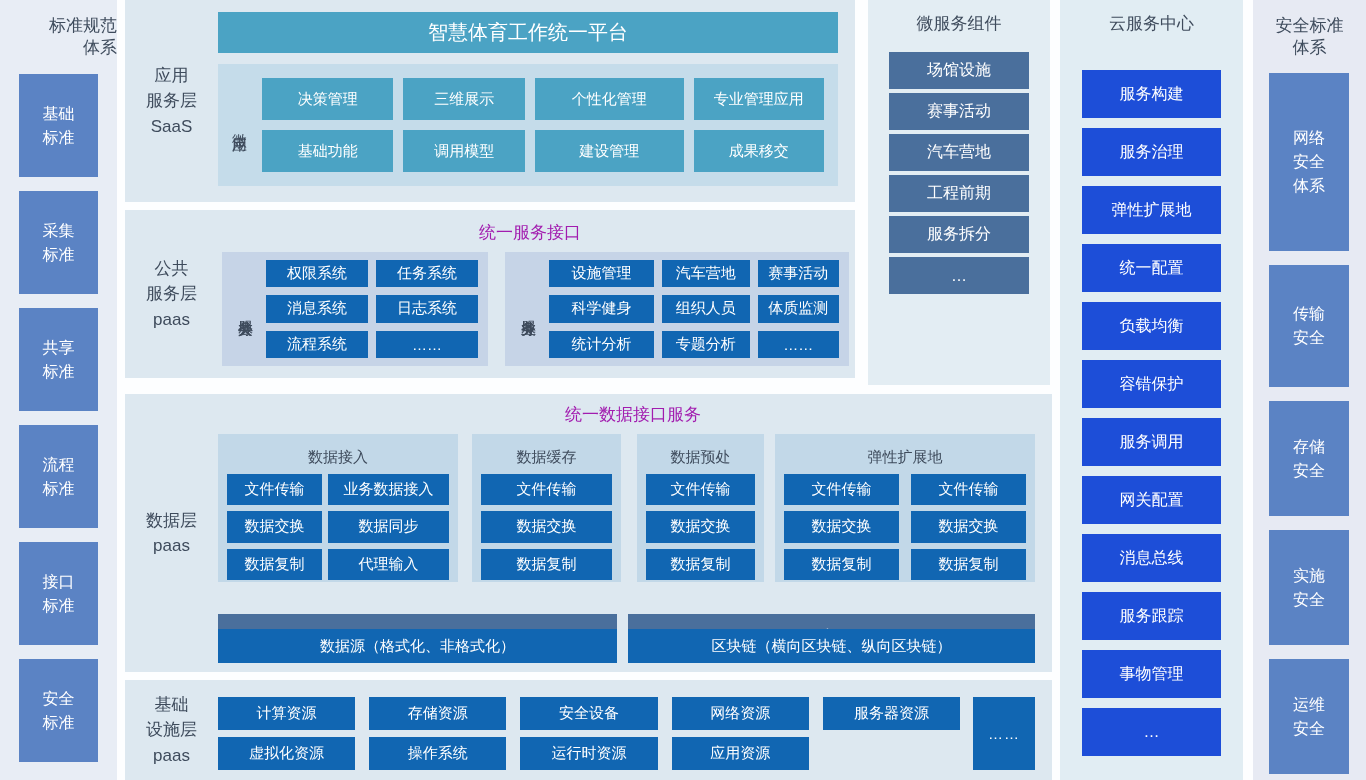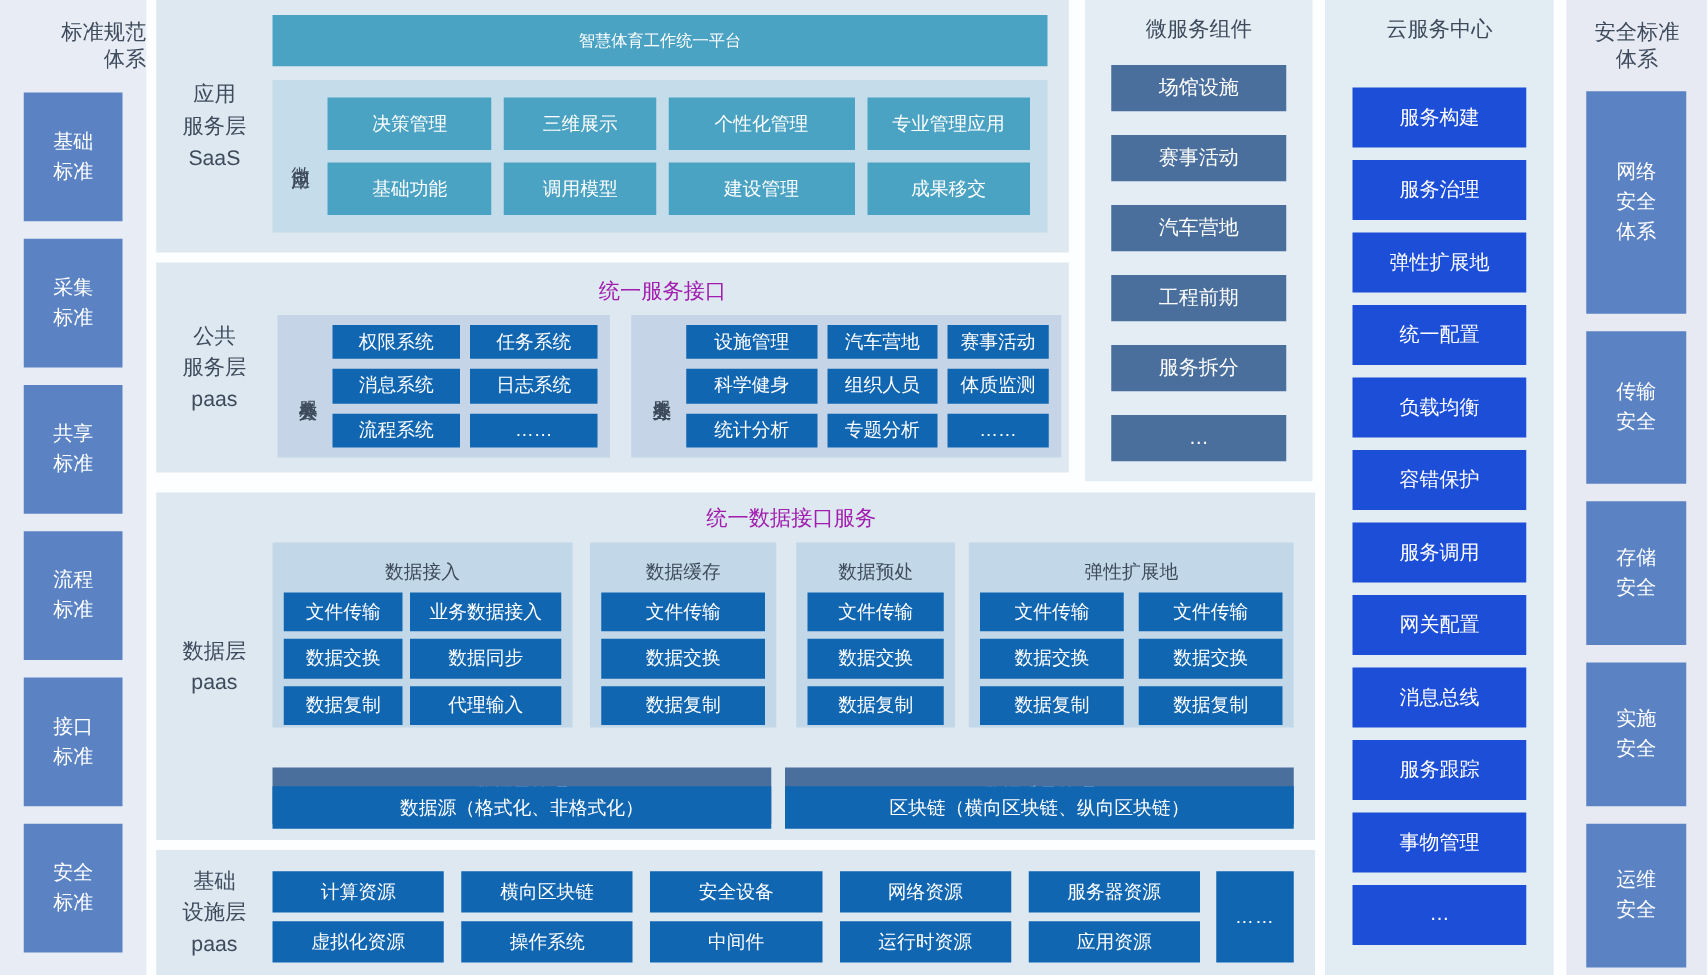--- a/index.html
+++ b/index.html
@@ -23,21 +23,21 @@
              justify-content:center;font-size:17px;line-height:1.5;text-align:center;}
   .sec-title{position:absolute;font-size:17px;text-align:center;color:#a21caf;}
   .panel{background:#c2d8e8;}
   
   #left-col{position:absolute;left:0;top:0;width:117px;height:780px;background:#e8edf5;}
   #left-col .col-title{padding-top:15px;text-align:right;}
   #left-col .items{position:absolute;top:74px;left:19px;right:19px;display:flex;flex-direction:column;gap:14px;}
   #left-col .blk{height:103px;font-size:16px;line-height:1.5;}
   
   #saas{left:125px;top:0;width:730px;height:202px;}
-  #saas .hdr{position:absolute;left:93px;top:12px;width:620px;height:41px;font-size:13px;text-align:right;}
+  #saas .hdr{position:absolute;left:93px;top:12px;width:620px;height:41px;font-size:20px;text-align:right;}
   #saas .inner{position:absolute;left:93px;top:64px;width:620px;height:122px;background:#c5dcea;display:flex;}
   #saas .inner .vlabel{width:42px;}
   #saas .apps{flex:1;display:grid;grid-template-columns:130fr 120fr 147fr 129fr;grid-template-rows:1fr 1fr;
               gap:10px;padding:14px 14px 14px 2px;}
   #saas .apps .blk{font-size:15px;}
   
   #pub{left:125px;top:210px;width:730px;height:168px;}
   #pub .sec-title{left:97px;right:17px;top:11px;}
   #pub .panels{position:absolute;left:97px;top:42px;bottom:12px;display:flex;gap:17px;}
   #pub .panel{display:flex;padding:8px 10px;background:#c6d4e7;}
@@ -64,21 +64,21 @@
   .barL{left:93px;width:399px;} .barR{left:503px;width:407px;}
   
   #infra{left:125px;top:680px;width:927px;height:100px;}
   #infra .grid{position:absolute;left:93px;top:17px;width:742px;height:73px;display:grid;
                grid-template-columns:repeat(5,1fr);grid-template-rows:1fr 1fr;gap:7px 14px;}
   #infra .blk{font-size:15px;}
   #infra .more{position:absolute;right:17px;top:17px;width:62px;height:73px;font-size:15px;letter-spacing:1px;}
   
   #micro{position:absolute;left:868px;top:0;width:182px;height:385px;background:#e3edf3;}
   #micro .col-title{padding-top:13px;}
-  #micro .items{position:absolute;top:52px;left:21px;right:21px;display:flex;flex-direction:column;gap:19px;}
+  #micro .items{position:absolute;top:52px;left:21px;right:21px;display:flex;flex-direction:column;gap:4px;}
   #micro .blk{height:37px;font-size:16px;}
   
   #cloud{position:absolute;left:1060px;top:0;width:183px;height:780px;background:#e1edf3;}
   #cloud .col-title{padding-top:13px;}
   #cloud .items{position:absolute;top:70px;left:22px;right:22px;display:flex;flex-direction:column;gap:10px;}
   #cloud .blk{height:48px;font-size:16px;}
   
   #sec-col{position:absolute;left:1253px;top:0;width:113px;height:780px;background:#e7eaf3;}
   #sec-col .col-title{padding-top:15px;}
   #sec-col .items{position:absolute;top:73px;left:16px;right:17px;display:flex;flex-direction:column;gap:14px;}
@@ -217,27 +217,26 @@
     <div class="srcbar barL blk blue">数据源（格式化、非格式化）</div>
     <div class="srcbar barR blk blue">区块链（横向区块链、纵向区块链）</div>
   </div>
 
   <div id="infra" class="sec">
     <div class="sec-label pre">基础
 设施层
 paas</div>
     <div class="grid">
       <div class="blk blue">计算资源</div>
-      <div class="blk blue">横向区块链</div>
+      <div class="blk blue">存储资源</div>
       <div class="blk blue">安全设备</div>
       <div class="blk blue">网络资源</div>
       <div class="blk blue">服务器资源</div>
       <div class="blk blue">虚拟化资源</div>
       <div class="blk blue">操作系统</div>
-      <div class="blk blue">中间件</div>
       <div class="blk blue">运行时资源</div>
       <div class="blk blue">应用资源</div>
     </div>
     <div class="more blk blue">……</div>
   </div>
 
   <div id="micro">
     <div class="col-title">微服务组件</div>
     <div class="items">
       <div class="blk slate">场馆设施</div>

